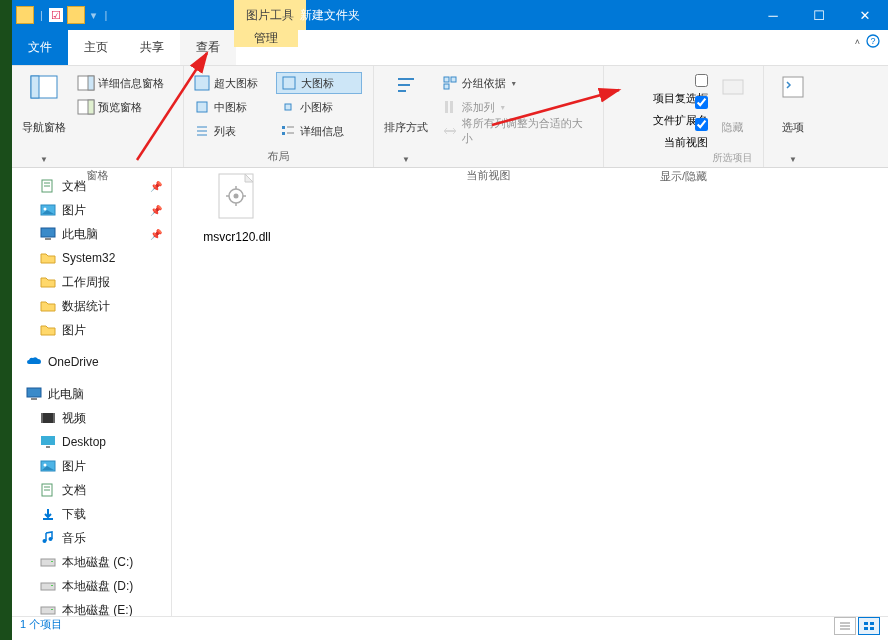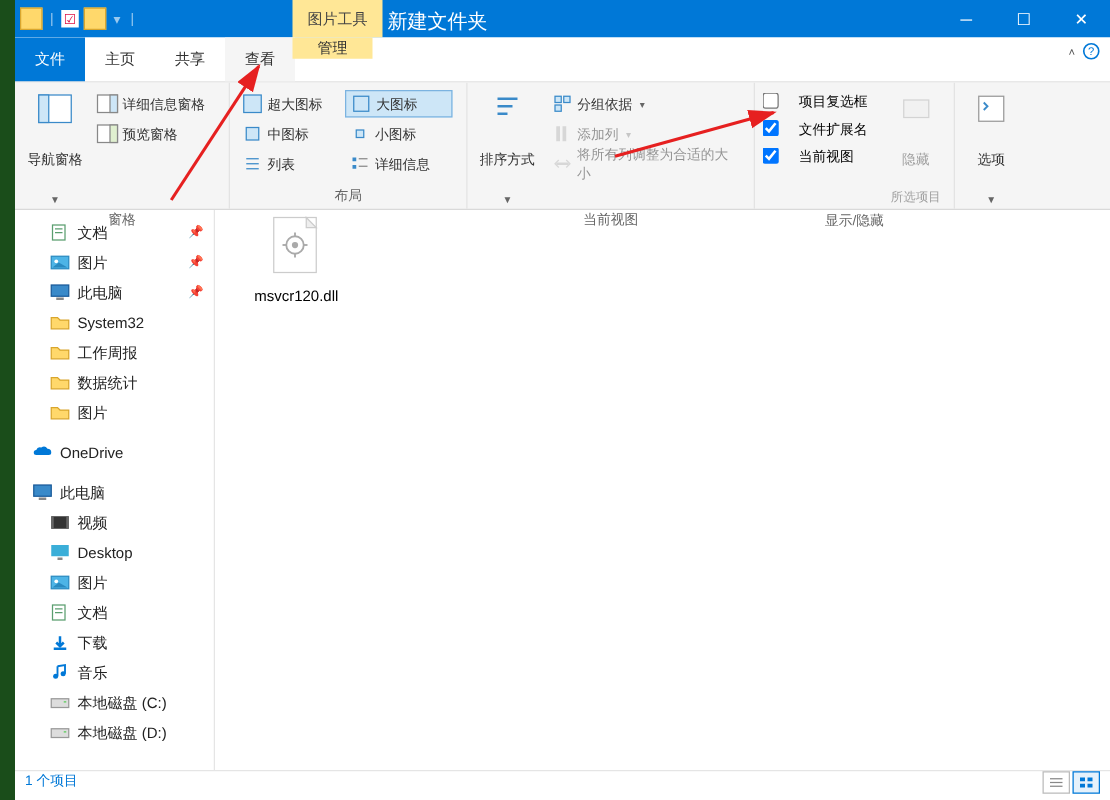--- a/index.html
+++ b/index.html
@@ -6,21 +6,21 @@
 body { background: #1a4d1a; width: 888px; height: 640px; overflow: hidden; position: relative; }
 .window { position: absolute; left: 12px; top: 0; width: 876px; height: 640px; background: #fff; display: flex; flex-direction: column; }
 
 
 .titlebar { height: 30px; background: #0078d7; display: flex; align-items: center; position: relative; }
 .tb-left { display: flex; align-items: center; gap: 4px; padding-left: 4px; }
 .tb-icon { width: 18px; height: 18px; background: #ffd86b; border: 1px solid #d9a62e; }
 .tb-check { width: 14px; height: 14px; background: #fff; display: flex; align-items: center; justify-content: center; font-size: 11px; color: #d14; }
 .tb-sep { color: #fff; opacity: .6; font-size: 11px; margin: 0 2px; }
 .ctx-tab { position: absolute; left: 222px; top: 0; height: 30px; background: #ffe796; color: #444; font-size: 12px; display: flex; align-items: center; padding: 0 12px; }
-.tb-title { position: absolute; left: 298px; color: #fff; font-size: 16px; top: 7px; }
+.tb-title { position: absolute; left: 288px; color: #fff; font-size: 12px; top: 7px; }
 .wc { position: absolute; right: 0; top: 0; display: flex; }
 .wc-btn { width: 46px; height: 30px; display: flex; align-items: center; justify-content: center; color: #fff; font-size: 13px; }
 
 
 .tabsrow { height: 36px; background: #fff; display: flex; position: relative; border-bottom: 1px solid #e1e1e1; }
 .tab { padding: 0 16px; font-size: 12px; display: flex; align-items: center; color: #333; }
 .tab.file { background: #0078d7; color: #fff; }
 .tab.active { background: #f5f5f5; }
 .tab.ctx { background: #ffe796; position: absolute; left: 222px; width: 64px; justify-content: center; }
 .help-btn { position: absolute; right: 8px; top: 4px; font-size: 12px; color: #0078d7; display: flex; align-items: center; gap: 2px; }
@@ -32,21 +32,21 @@
 .rgcontent { flex: 1; display: flex; padding: 4px 6px; }
 .rglabel { font-size: 11px; color: #666; text-align: center; padding-bottom: 3px; }
 .rbtn-lg { display: flex; flex-direction: column; align-items: center; width: 52px; font-size: 11px; color: #333; padding-top: 4px; gap: 20px; }
 .rbtn-lg.disabled { opacity: .45; }
 .rico { width: 32px; height: 26px; display: flex; align-items: center; justify-content: center; }
 .rbtn-sm { display: flex; align-items: center; font-size: 11px; color: #333; gap: 4px; height: 22px; padding: 0 4px; }
 .rbtn-sm .sico { width: 16px; height: 16px; display: inline-flex; align-items: center; justify-content: center; }
 .rbtn-sm.selected { background: #cde6f7; border: 1px solid #7bb3e0; }
 .rbtn-sm.disabled { opacity: .5; }
 .vcol { display: flex; flex-direction: column; justify-content: flex-start; gap: 2px; padding-top: 2px; }
-.cb { display: flex; align-items: flex-start; gap: 16px; font-size: 11px; height: 20px; }
+.cb { display: flex; align-items: flex-end; gap: 4px; font-size: 11px; height: 20px; flex-direction: column; }
 .cb input { width: 13px; height: 13px; }
 
 
 .content { flex: 1; display: flex; min-height: 0; }
 .nav { width: 160px; border-right: 1px solid #e5e5e5; overflow: hidden; font-size: 12px; padding-top: 6px; }
 .nav-item { display: flex; align-items: center; gap: 6px; height: 24px; padding-left: 28px; color: #222; }
 .nav-item.top2 { padding-left: 14px; margin-top: 8px; }
 .ni-ico { width: 16px; height: 16px; display: inline-flex; align-items: center; justify-content: center; font-size: 13px; }
 .pin { margin-left: auto; margin-right: 8px; color: #888; font-size: 10px; }
 .filepane { flex: 1; position: relative; padding: 0 0 0 20px; }
@@ -453,20 +453,29 @@
             <span>本地磁盘 (C:)</span>
           </div>
           <div class="nav-item">
             <span class="ni-ico">
               <svg width="16" height="14">
                 <rect x="1" y="4" width="14" height="7" fill="#ddd" stroke="#999"></rect>
                 <rect x="11" y="6" width="2" height="1" fill="#5c5"></rect>
               </svg>
             </span>
             <span>本地磁盘 (D:)</span>
+          </div>
+          <div class="nav-item">
+            <span class="ni-ico">
+              <svg width="16" height="14">
+                <rect x="1" y="4" width="14" height="7" fill="#ddd" stroke="#999"></rect>
+                <rect x="11" y="6" width="2" height="1" fill="#5c5"></rect>
+              </svg>
+            </span>
+            <span>本地磁盘 (E:)</span>
           </div>
         </div>
     </div>
 
     <div class="filepane">
       <div class="fileitem">
         <span class="fileico">
           <svg width="48" height="52">
               <rect x="6" y="4" width="34" height="44" fill="#fff" stroke="#ccc"></rect>
               <polygon points="32,4 40,12 32,12" fill="#eee" stroke="#ccc"></polygon>

